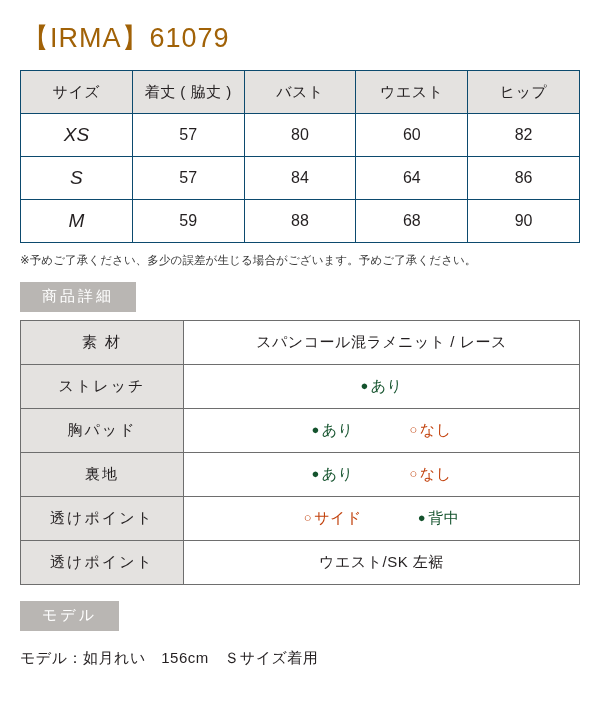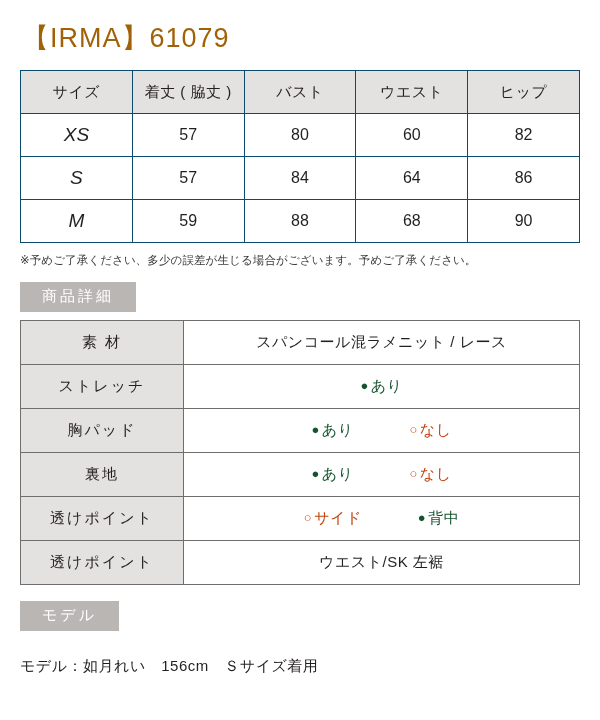--- a/index.html
+++ b/index.html
@@ -131,21 +131,21 @@
     position: relative;
     top: -1px;
     margin-right: 2px;
   }
 
   
   .model-line {
     font-size: 15px;
     color: #231f20;
     letter-spacing: 0.5px;
-    margin-top: 18px;
+    margin-top: 10px;
   }
 </style>
 </head>
 <body>
 
 <div class="page">
 
   <div class="title">【IRMA】61079</div>
 
   <table class="size-table">

